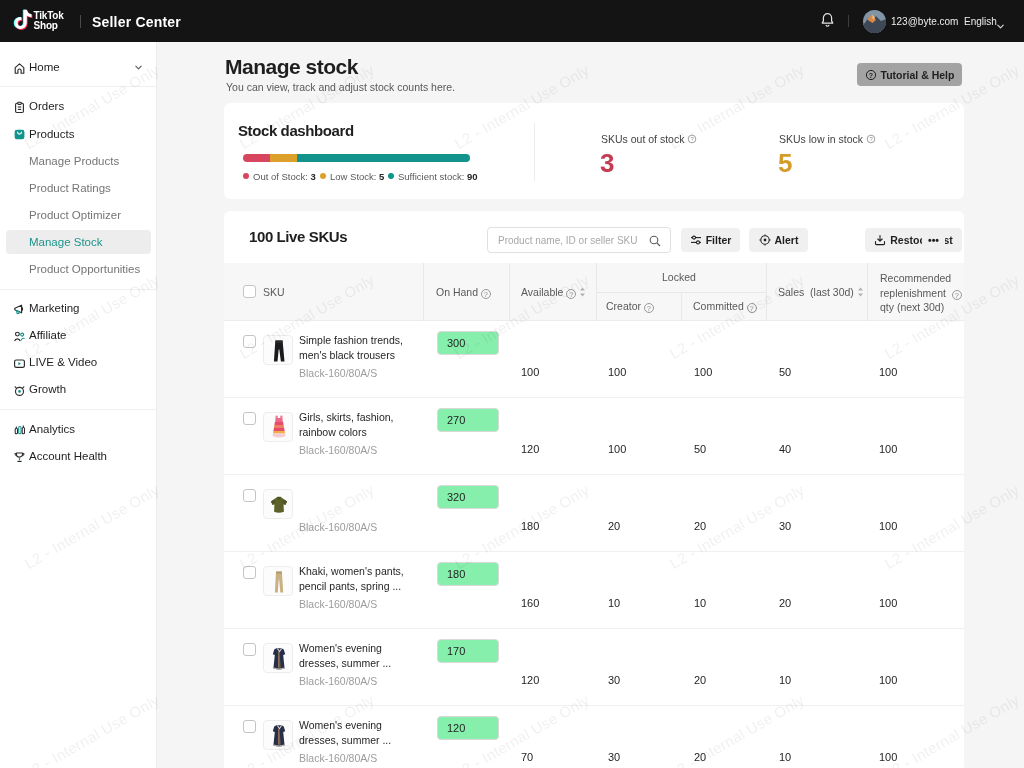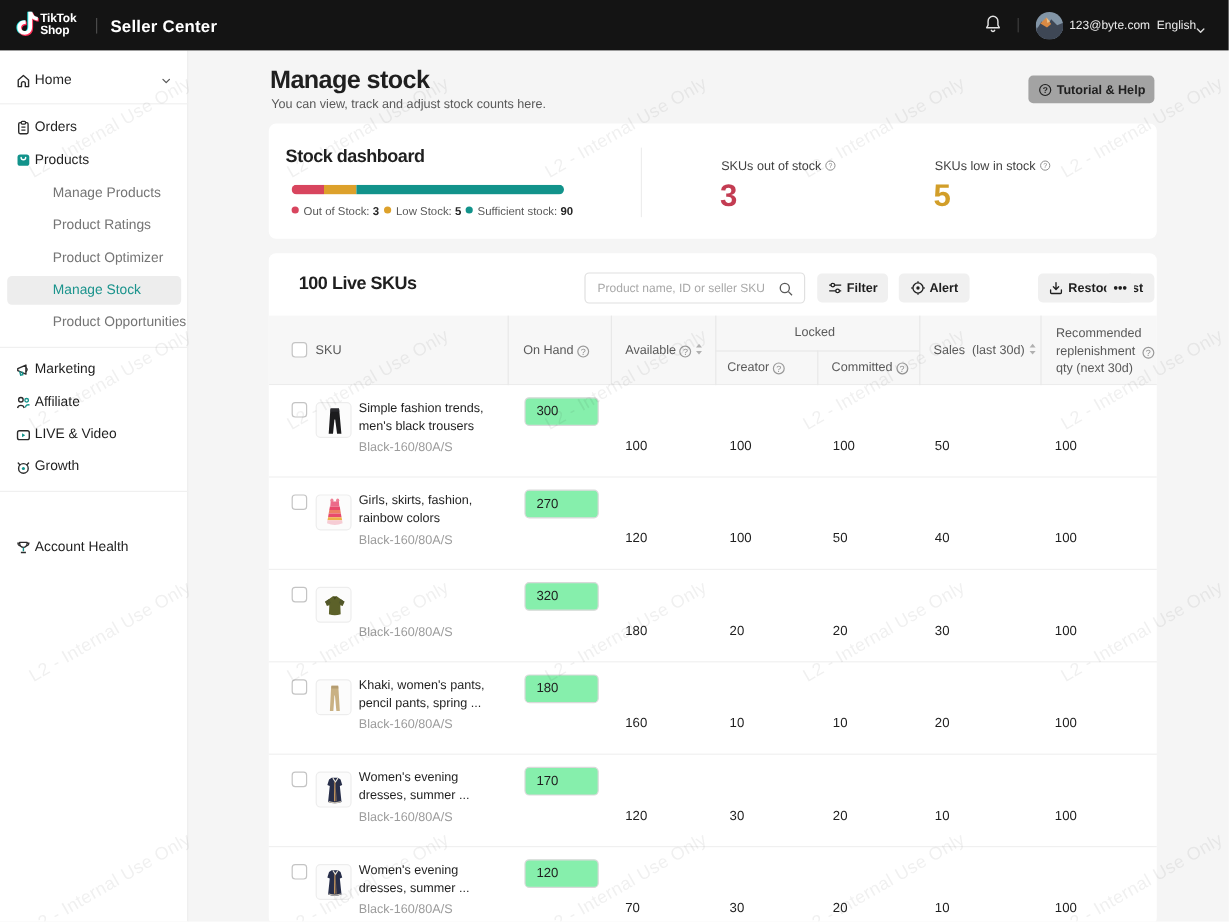--- a/index.html
+++ b/index.html
@@ -18,21 +18,21 @@
   #topbar .avatar { position:absolute; left:863px; top:10px; width:23px; height:23px; border-radius:50%; overflow:hidden; }
   #topbar .email { position:absolute; left:891px; top:16px; color:#ececec; font-size:10px; }
   #topbar .lang { position:absolute; left:964px; top:16px; color:#ececec; font-size:10px; }
   #topbar .chev { position:absolute; left:996px; top:17px; }
 
   
   #side { position:absolute; left:0; top:42px; width:157px; height:726px; background:#fff; border-right:1px solid #ececec; z-index:5; }
   .nav { position:absolute; left:0; width:157px; height:26px; }
   .nav .ic { position:absolute; left:13px; top:6.5px; width:13px; height:13px; }
   .nav .tx { position:absolute; left:29px; top:6px; font-size:11.5px; color:#1f1f1f; line-height:14px; white-space:nowrap; }
-  .nav .sub { left:44px; color:#757575; }
+  .nav .sub { left:29px; color:#757575; }
   .sdiv { position:absolute; left:0; width:157px; height:1px; background:#f0f0f0; }
   #pill { position:absolute; left:6px; top:188px; width:145px; height:24px; background:#ededed; border-radius:4px; }
 
   
   #content { position:absolute; left:157px; top:42px; width:867px; height:726px; }
   h1 { position:absolute; left:68px; top:13px; font-size:21px; font-weight:bold; color:#1f1f1f; letter-spacing:-0.5px; }
   .subtit { position:absolute; left:69px; top:39px; font-size:10.5px; color:#595959; }
   .btn { display:inline-flex; align-items:center; justify-content:center; background:#f0f0f0; border-radius:4px; font-size:10.5px; font-weight:600; color:#1f1f1f; }
   #tutorial { position:absolute; left:700px; top:21px; width:105px; height:23px; background:#a3a3a3; }
   .card { position:absolute; left:67px; width:740px; background:#fff; border-radius:6px; }
@@ -340,20 +340,30 @@
       </div>
 <div class="nav" style="top:334px">
         <div class="ic"><svg width="13" height="13" viewBox="0 0 13 13">
             <circle cx="6.5" cy="7.4" r="4" fill="none" stroke="#2b2b2b" stroke-width="1.15"></circle>
             <circle cx="6.5" cy="7.4" r="1.3" fill="#12938b"></circle>
             <line x1="3.6" y1="4.4" x2="2.2" y2="2.8" stroke="#2b2b2b" stroke-width="1.15" stroke-linecap="round"></line>
             <line x1="9.4" y1="4.4" x2="10.8" y2="2.8" stroke="#2b2b2b" stroke-width="1.15" stroke-linecap="round"></line>
           </svg></div>
         <div class="tx">Growth</div>
       </div>
+<div class="nav" style="top:373.5px">
+        <div class="ic"><svg width="13" height="13" viewBox="0 0 13 13">
+            <rect x="2.2" y="5.2" width="2.3" height="5.6" rx="1" fill="none" stroke="#2b2b2b" stroke-width="1.05"></rect>
+            <rect x="5.7" y="3.4" width="2.3" height="7.4" rx="1" fill="none" stroke="#12938b" stroke-width="1.05"></rect>
+            <rect x="9.2" y="4.4" width="2.3" height="6.4" rx="1" fill="none" stroke="#2b2b2b" stroke-width="1.05"></rect>
+            <line x1="3.35" y1="3.4" x2="3.35" y2="5" stroke="#2b2b2b" stroke-width="1.05"></line>
+            <line x1="10.35" y1="2.6" x2="10.35" y2="4.2" stroke="#2b2b2b" stroke-width="1.05"></line>
+          </svg></div>
+        <div class="tx">Analytics</div>
+      </div>
 <div class="nav" style="top:401px">
         <div class="ic"><svg width="13" height="13" viewBox="0 0 13 13">
             <path d="M3.4 2 H9.6 V3 a3.1 3.1 0 0 1-6.2 0 Z" fill="none" stroke="#2b2b2b" stroke-width="1.15" stroke-linejoin="round"></path>
             <path d="M3.4 2.6 H1.9 a2.3 2.3 0 0 0 2 2.3 M9.6 2.6 H11.1 a2.3 2.3 0 0 1-2 2.3" fill="none" stroke="#2b2b2b" stroke-width="1"></path>
             <line x1="6.5" y1="6.2" x2="6.5" y2="9.4" stroke="#12938b" stroke-width="1.15"></line>
             <line x1="4.4" y1="10.4" x2="8.6" y2="10.4" stroke="#2b2b2b" stroke-width="1.15"></line>
           </svg></div>
         <div class="tx">Account Health</div>
       </div>
 <div class="sdiv" style="top:44px"></div>

